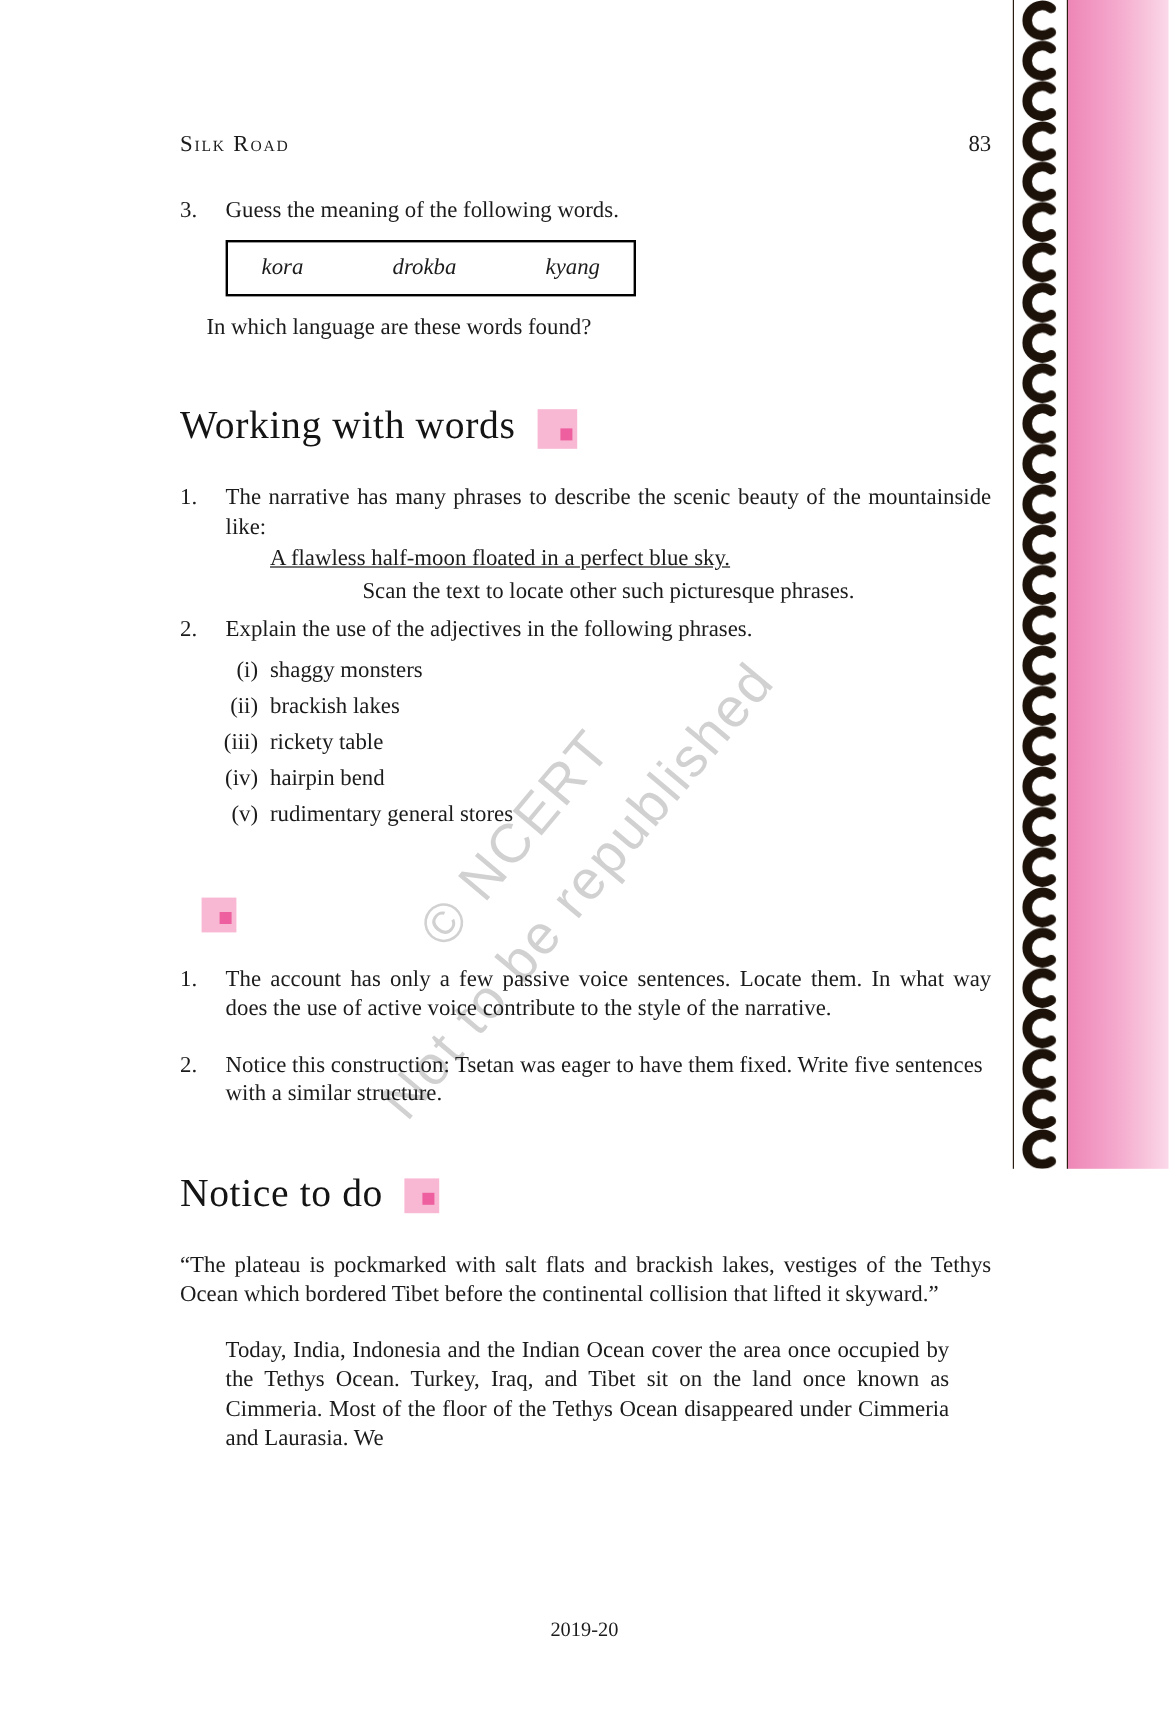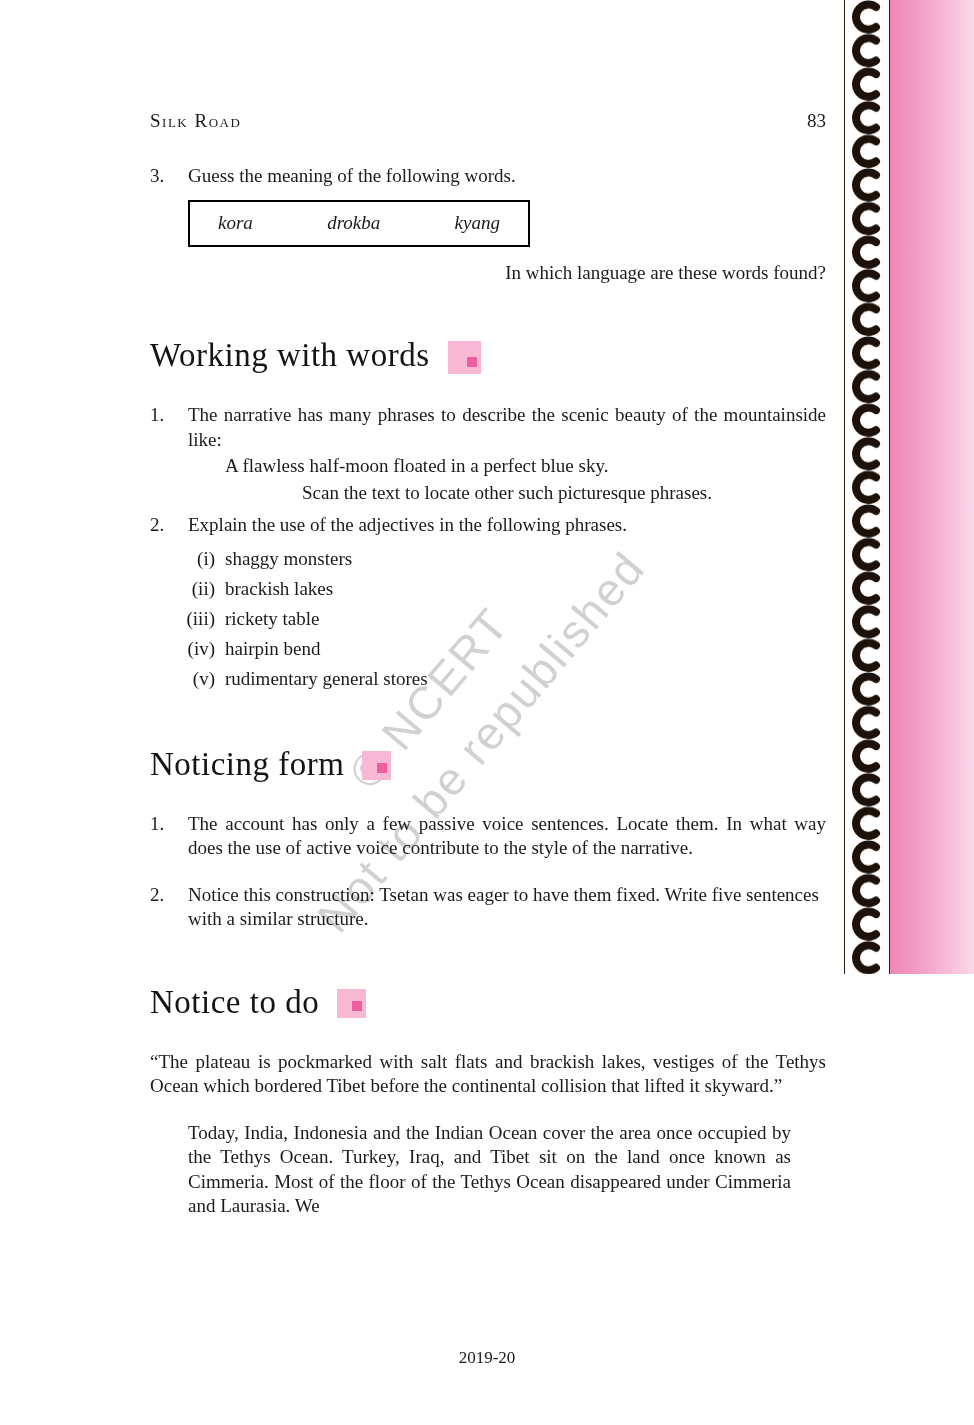--- a/index.html
+++ b/index.html
@@ -50,39 +50,39 @@
 
   .word-box{
     margin:12px 0 14px 38px;
     width:342px;
     border:2px solid #000;
     padding:9px 28px;
     display:flex;justify-content:space-between;
     font-style:italic;
     box-sizing:border-box;
   }
-  .followup{margin-left:38px;text-align:right;}
+  .followup{margin-left:22px;}
 
   .section-heading{
     display:flex;align-items:center;
     font-size:33px;line-height:40px;letter-spacing:.5px;
     margin-top:50px;margin-bottom:28px;
     color:#141414;
   }
   .heading-square{
     position:relative;display:inline-block;
     width:33px;height:33px;margin-left:18px;margin-top:4px;
     background:#f8b7d3;
   }
   .heading-square .inner{
     position:absolute;right:4px;bottom:7px;
     width:10px;height:10px;background:#ee5f9f;
   }
 
-  .quote-line{margin:2px 0 2px 37px;text-align:left;}
+  .quote-line{margin:2px 0 2px 37px;text-align:left;text-decoration:underline;}
 
   .sublist{margin-top:6px;}
   .subitem{display:flex;line-height:30px;}
   .subitem .lab{width:65px;text-align:right;flex-shrink:0;}
   .subitem .txt{margin-left:10px;}
 
   .para{margin-top:22px;text-align:justify;}
   .extract{margin:22px 35px 0 38px;text-align:justify;}
 
   
@@ -188,21 +188,20 @@
         <span class="lab">(iv)</span>
         <span class="txt">hairpin bend</span>
       </div>
       <div class="subitem">
         <span class="lab">(v)</span>
         <span class="txt">rudimentary general stores</span>
       </div>
     </div>
 
     <div class="section-heading">
-      <span>Noticing form</span>
       <span class="heading-square" style="width:29px;height:29px;">
           <span class="inner"></span>
         </span>
     </div>
 
     <div class="hang" style="margin-top:0;">
       <span class="num">1.</span>
       <div class="body">The account has only a few passive voice sentences. Locate them. In what way does the use of active voice contribute to the style of the narrative.</div>
     </div>
 

